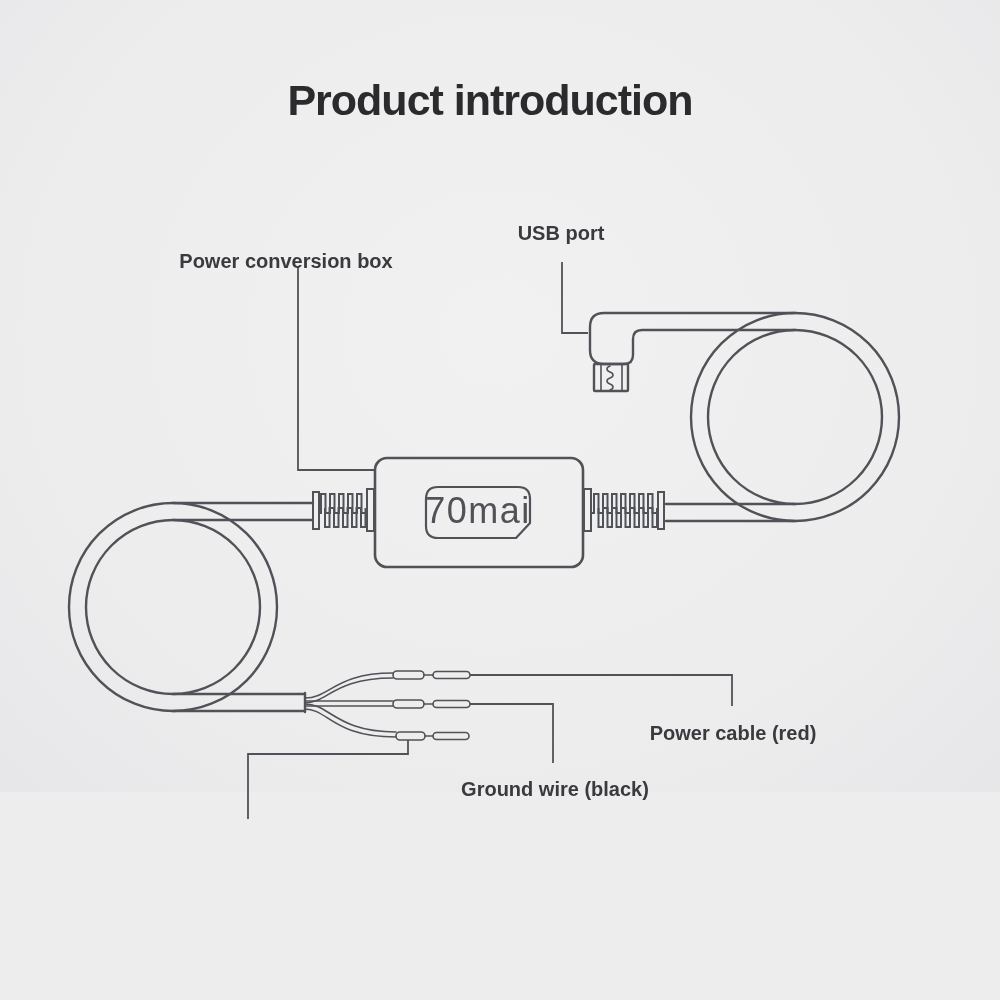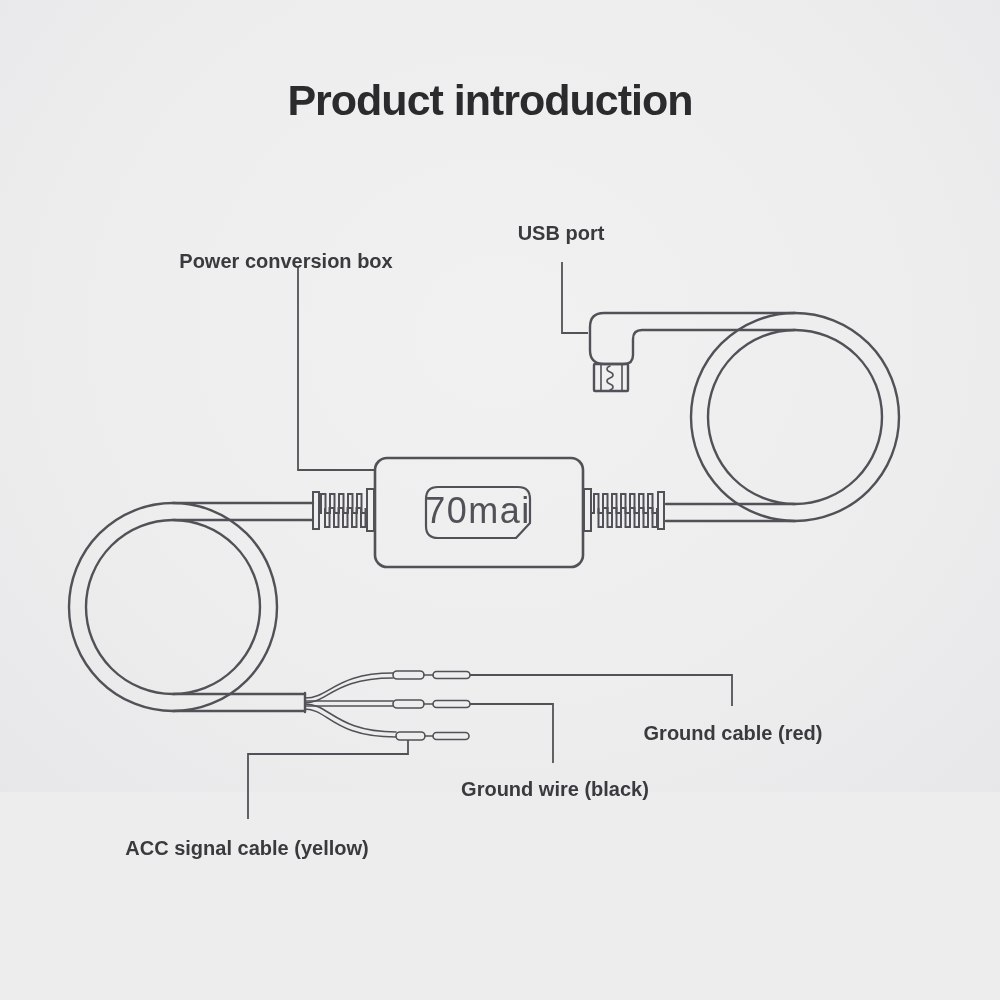--- a/index.html
+++ b/index.html
@@ -127,18 +127,17 @@
       <path class="thin" d="M305,704 C330,704 336,732 396,732"></path>
       <path class="thin" d="M305,709 C328,709 333,737 396,737"></path>
       <rect class="thin" x="396" y="732" width="29" height="8" rx="4"></rect>
       <path class="thin" d="M425,736 H433"></path>
       <rect class="thin" x="433" y="732.5" width="36" height="7" rx="3.5"></rect>
     </g>
   </svg>
 
   <div class="label lbl-pcb">Power conversion box</div>
   <div class="label lbl-usb">USB port</div>
-  <div class="label lbl-power">Ground cable (red)</div>
+  <div class="label lbl-power">Power cable (red)</div>
   <div class="label lbl-ground">Ground wire (black)</div>
-  <div class="label lbl-acc">ACC signal cable (yellow)</div>
 
   <div class="logo-text">70mai</div>
 </div>
 
 </body></html>

